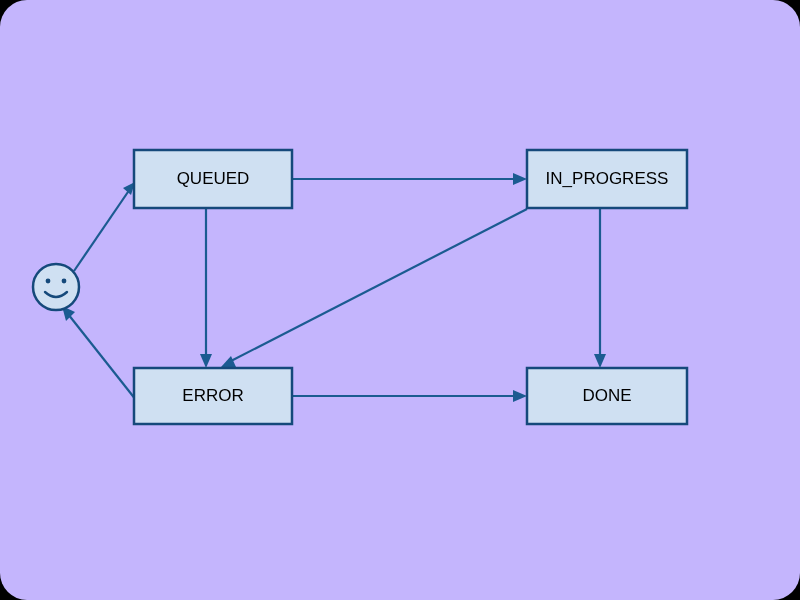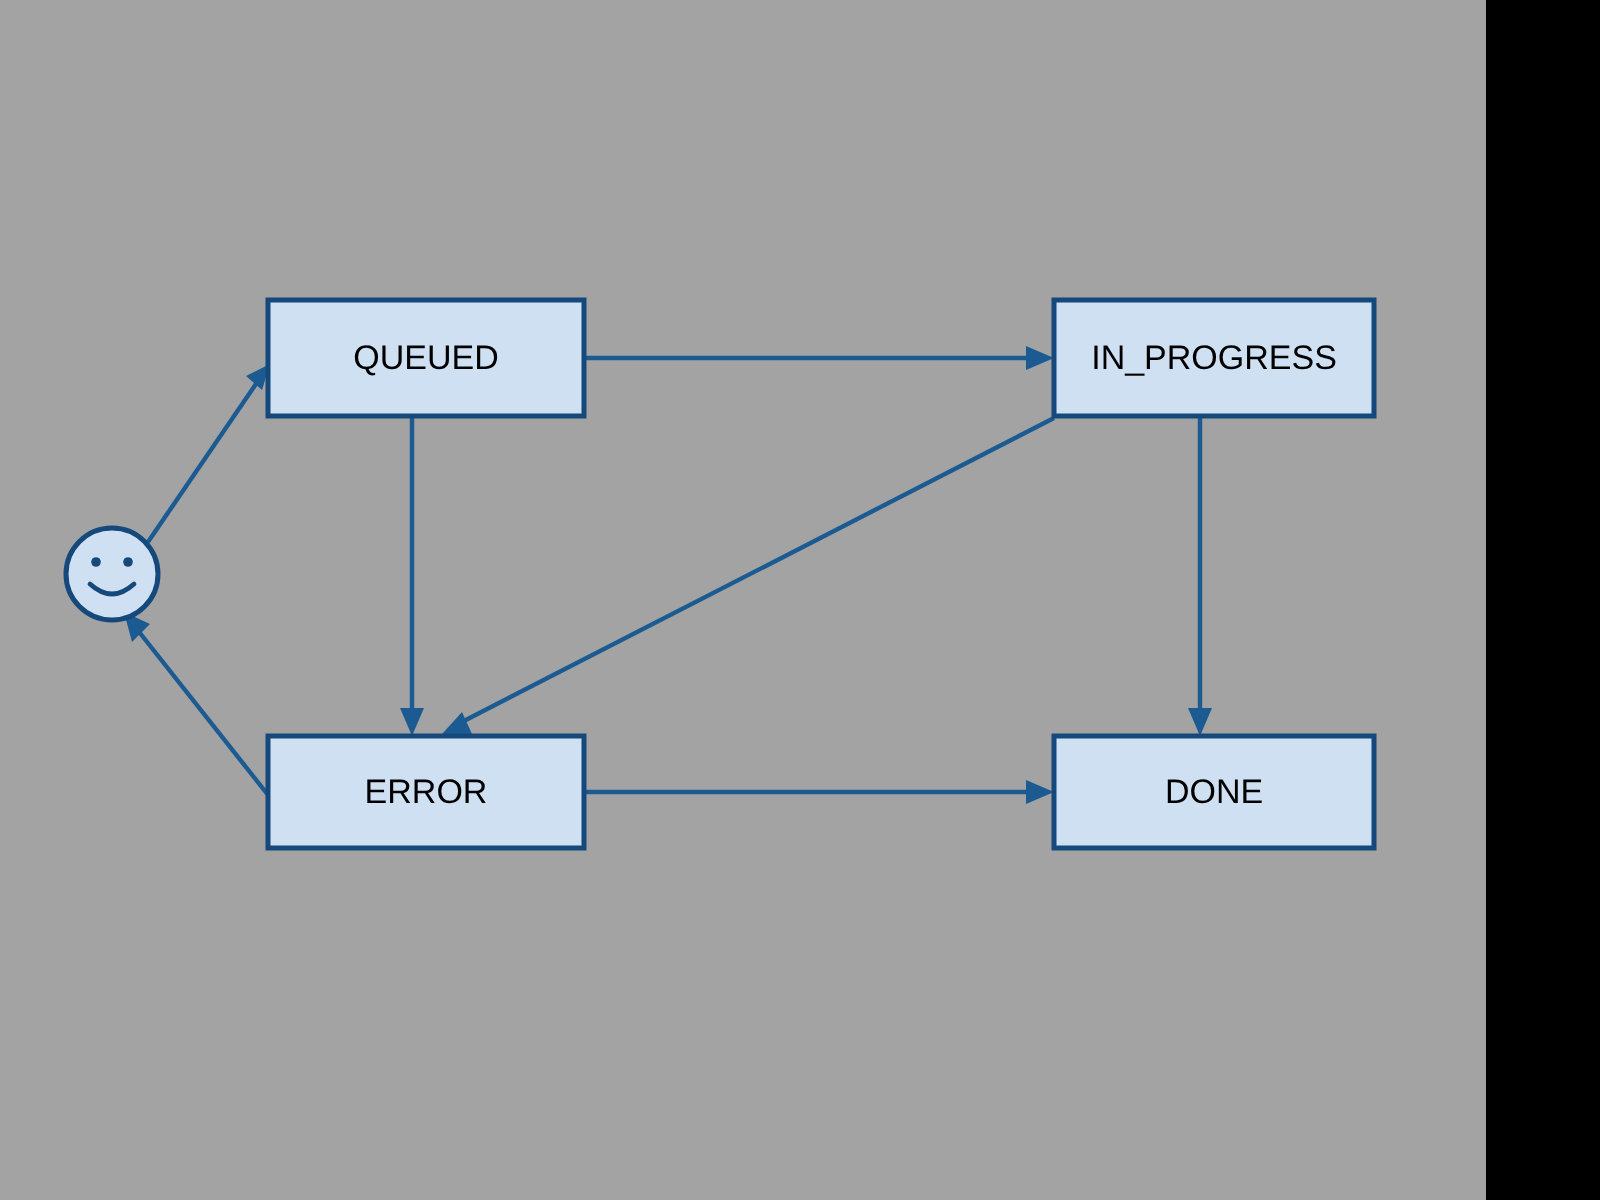--- a/index.html
+++ b/index.html
@@ -2,25 +2,26 @@
 <html><head>
 <meta charset="utf-8">
 <style>
   html, body {
     margin: 0;
     padding: 0;
     background: #000000;
   }
   #canvas {
     position: relative;
-    width: 743px;
+    width: 800px;
     height: 600px;
-    background: #a3a3a3;
+    background: #c4b5fd;
     overflow: hidden;
     font-family: "Liberation Sans", sans-serif;
+    border-radius: 27px;
   }
   #diagram-svg {
     position: absolute;
     left: 0;
     top: 0;
     width: 800px;
     height: 600px;
   }
   .state-box-rect {
     fill: #cfe0f2;

